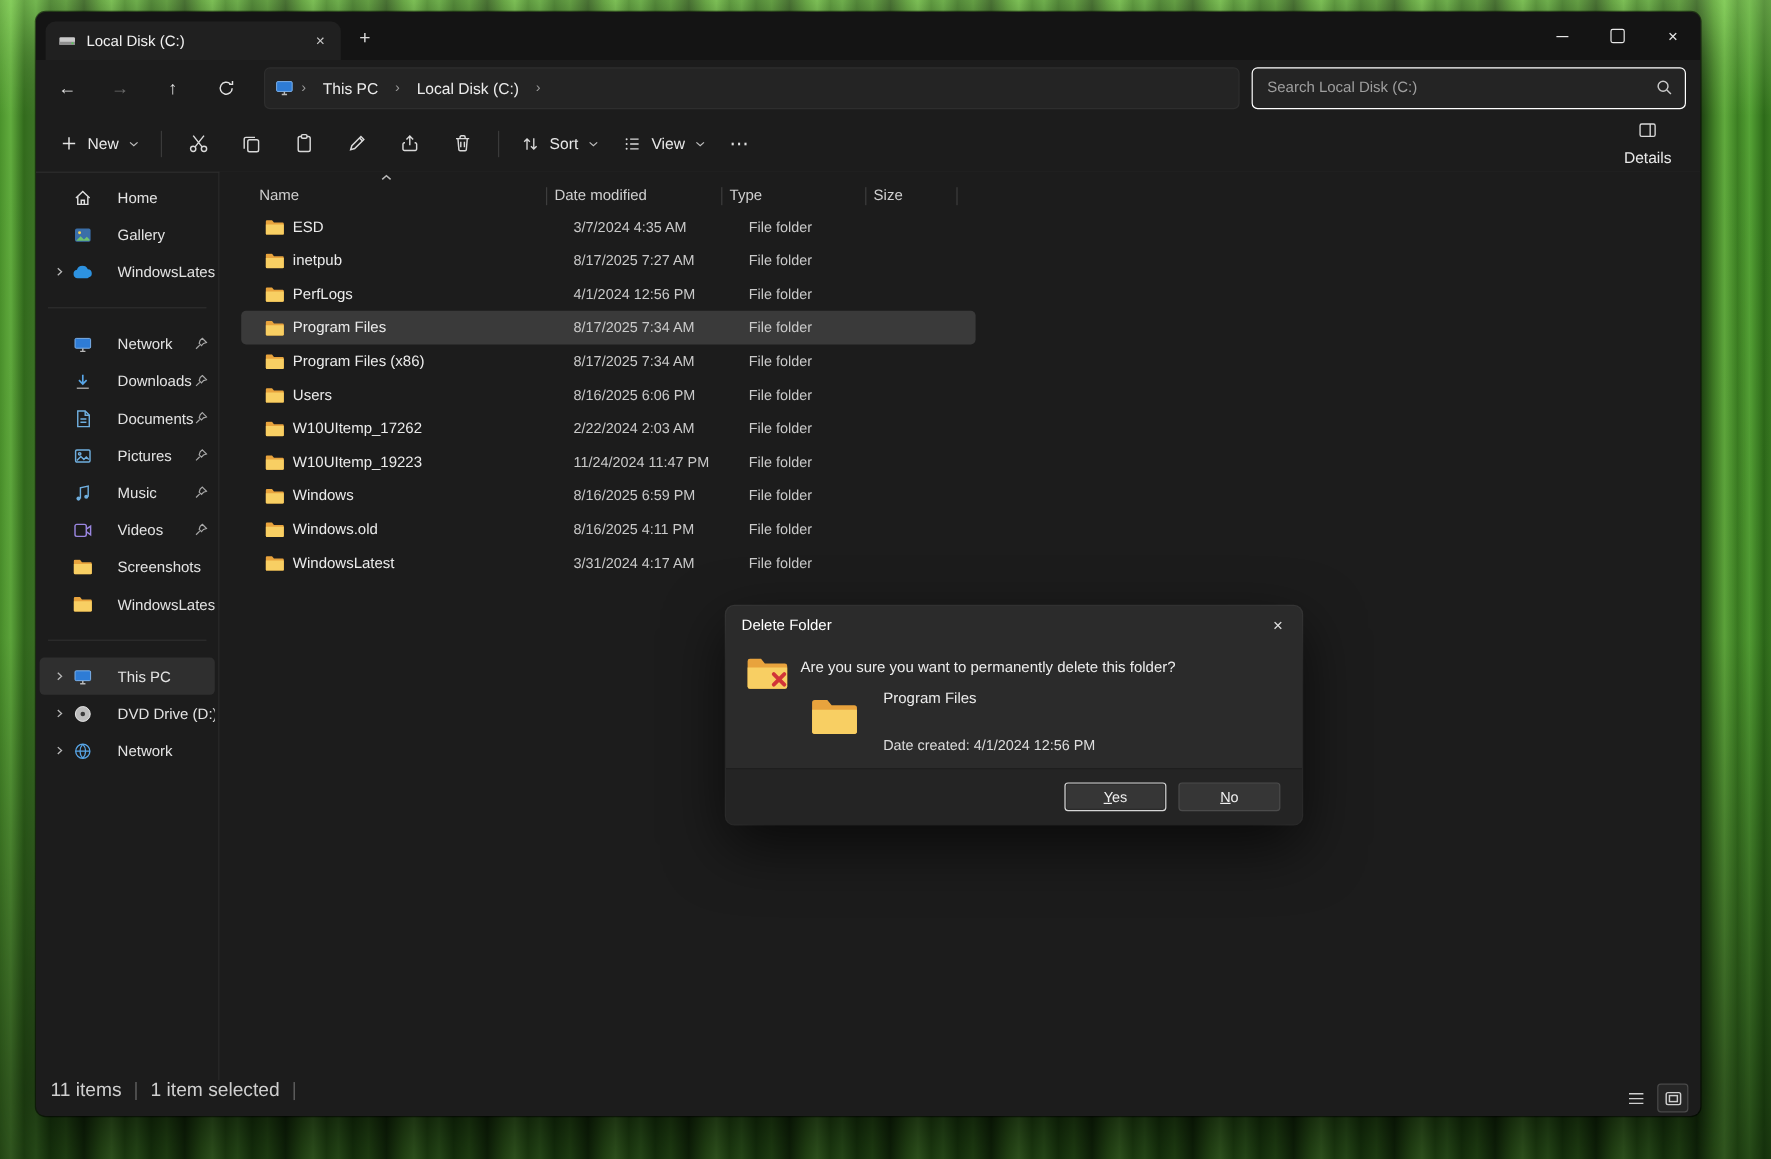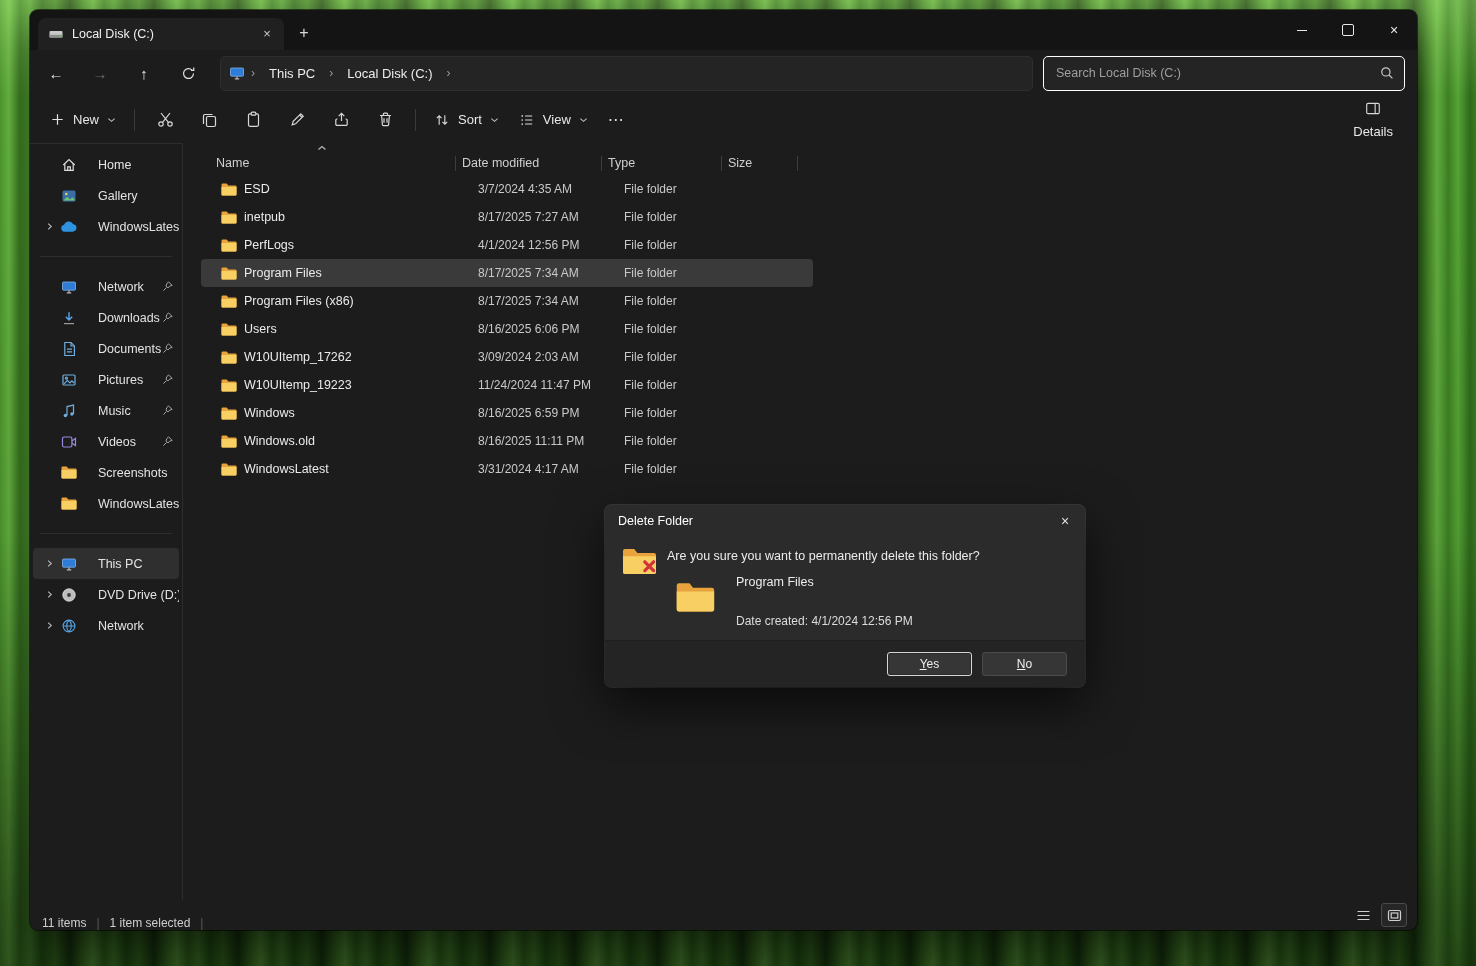--- a/index.html
+++ b/index.html
@@ -82,21 +82,21 @@
   .lhdr .hc.first{padding-left:31px;}
   .colsep{position:absolute;top:5px;width:1px;height:15px;background:#3d3d3d;}
   .sortcaret{position:absolute;left:132px;top:-6px;}
   .rows{position:absolute;left:18px;top:32px;width:612px;}
   .row{display:grid;grid-template-columns:270px 146px 120px 76px;height:28px;align-items:center;border-radius:4px;}
   .row.selected{background:var(--selection,#3a3a3a);}
   .cell{white-space:nowrap;overflow:hidden;}
   .cell.namec{display:flex;align-items:center;gap:7px;padding-left:20px;color:#ebebeb;font-size:12.5px;}
   .cell.sub{padding-left:7px;color:#c9c9c9;font-size:12px;}
   
-  .statusbar{position:absolute;left:0;right:0;bottom:0;height:30px;display:flex;align-items:flex-end;padding:0 12px;font-size:12px;color:#cfcfcf;}
+  .statusbar{position:absolute;left:0;right:0;bottom:0;height:30px;display:flex;align-items:flex-start;padding:0 12px;font-size:16px;color:#cfcfcf;}
   .sb-sep{color:#5a5a5a;margin:0 10px;}
   .sb-views{position:absolute;right:10px;top:0;height:30px;display:flex;align-items:center;gap:6px;}
   .sb-view{width:24px;height:22px;display:flex;align-items:center;justify-content:center;border-radius:3px;}
   .sb-view.active{border:1px solid #4a4a4a;background:#262626;}
   
   .dialog{
     position:absolute;left:605px;top:505px;width:480px;height:182px;
     background:var(--dialog-bg,#2b2b2b);border-radius:7px;
     box-shadow:0 18px 50px rgba(0,0,0,.65), 0 0 0 1px #3a3a3a;
     color:#eaeaea;overflow:hidden;
@@ -611,21 +611,21 @@
         <div class="row">
           <div class="cell namec">
               <span>
                 <svg width="16" height="13" viewBox="0 0 16 13">
                   <path d="M0.5 1.5 a1 1 0 0 1 1 -1 h4.2 l1.6 2 h7.2 a1 1 0 0 1 1 1 v8 a1 1 0 0 1 -1 1 h-13 a1 1 0 0 1 -1 -1 z" style="fill:var(--folder-back,#e8a33d)"></path>
                   <path d="M0.5 4 h15 v7.5 a1 1 0 0 1 -1 1 h-13 a1 1 0 0 1 -1 -1 z" style="fill:var(--folder-front,#f8cf63)"></path>
                 </svg>
               </span>
               <span>W10UItemp_17262</span>
             </div>
-          <div class="cell sub">3/09/2024 2:03 AM</div>
+          <div class="cell sub">2/22/2024 2:03 AM</div>
           <div class="cell sub">File folder</div>
           <div class="cell sub"></div>
         </div>
 
         <div class="row">
           <div class="cell namec">
               <span>
                 <svg width="16" height="13" viewBox="0 0 16 13">
                   <path d="M0.5 1.5 a1 1 0 0 1 1 -1 h4.2 l1.6 2 h7.2 a1 1 0 0 1 1 1 v8 a1 1 0 0 1 -1 1 h-13 a1 1 0 0 1 -1 -1 z" style="fill:var(--folder-back,#e8a33d)"></path>
                   <path d="M0.5 4 h15 v7.5 a1 1 0 0 1 -1 1 h-13 a1 1 0 0 1 -1 -1 z" style="fill:var(--folder-front,#f8cf63)"></path>
@@ -656,21 +656,21 @@
         <div class="row">
           <div class="cell namec">
               <span>
                 <svg width="16" height="13" viewBox="0 0 16 13">
                   <path d="M0.5 1.5 a1 1 0 0 1 1 -1 h4.2 l1.6 2 h7.2 a1 1 0 0 1 1 1 v8 a1 1 0 0 1 -1 1 h-13 a1 1 0 0 1 -1 -1 z" style="fill:var(--folder-back,#e8a33d)"></path>
                   <path d="M0.5 4 h15 v7.5 a1 1 0 0 1 -1 1 h-13 a1 1 0 0 1 -1 -1 z" style="fill:var(--folder-front,#f8cf63)"></path>
                 </svg>
               </span>
               <span>Windows.old</span>
             </div>
-          <div class="cell sub">8/16/2025 11:11 PM</div>
+          <div class="cell sub">8/16/2025 4:11 PM</div>
           <div class="cell sub">File folder</div>
           <div class="cell sub"></div>
         </div>
 
         <div class="row">
           <div class="cell namec">
               <span>
                 <svg width="16" height="13" viewBox="0 0 16 13">
                   <path d="M0.5 1.5 a1 1 0 0 1 1 -1 h4.2 l1.6 2 h7.2 a1 1 0 0 1 1 1 v8 a1 1 0 0 1 -1 1 h-13 a1 1 0 0 1 -1 -1 z" style="fill:var(--folder-back,#e8a33d)"></path>
                   <path d="M0.5 4 h15 v7.5 a1 1 0 0 1 -1 1 h-13 a1 1 0 0 1 -1 -1 z" style="fill:var(--folder-front,#f8cf63)"></path>

